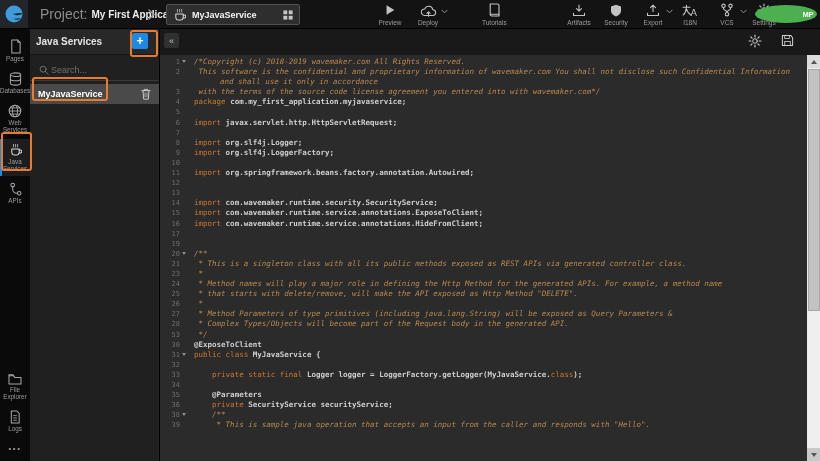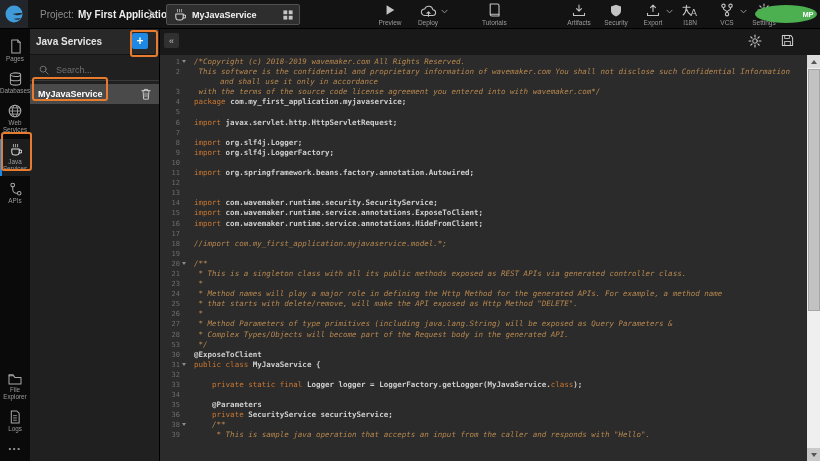--- a/index.html
+++ b/index.html
@@ -4,21 +4,21 @@
 <style>
   html,body{margin:0;padding:0;background:#000;}
   body{width:820px;height:461px;overflow:hidden;position:relative;
        font-family:"Liberation Sans",sans-serif;-webkit-font-smoothing:antialiased;}
   .stage{position:absolute;left:0;top:0;width:820px;height:461px;background:#151515;}
 
   
   .topbar{position:absolute;left:0;top:0;width:820px;height:28px;background:#131313;border-bottom:1px solid #000;z-index:4;}
   .logo{position:absolute;left:0;top:0;width:28px;height:28px;background:#22262b;display:flex;align-items:center;justify-content:center;}
   .proj{position:absolute;left:40px;top:0;height:28px;display:flex;align-items:center;gap:4px;}
-  .proj .lab{color:#8d8d8d;font-size:10px;}
+  .proj .lab{color:#8d8d8d;font-size:14px;}
   .proj .name{color:#ededed;font-weight:bold;font-size:10px;}
   .crumb-chev{position:absolute;left:148px;top:9px;color:#9a9a9a;line-height:0;}
   .tab{position:absolute;left:166px;top:4px;width:120px;height:19px;background:#2e2e2e;border:1px solid #515151;border-radius:2px;display:flex;align-items:center;padding:0 6px;gap:6px;cursor:pointer;}
   .tab .tlabel{color:#f2f2f2;font-weight:bold;font-size:9px;flex:1;white-space:nowrap;}
   .tab .ticon{color:#d8d8d8;line-height:0;}
   .tab .tgrid{color:#c6c6c6;line-height:0;}
   .tb-left{position:absolute;left:378px;top:3px;display:flex;gap:14px;align-items:flex-start;}
   .tb-right{position:absolute;right:44px;top:3px;display:flex;gap:13px;align-items:flex-start;}
   .act{display:flex;flex-direction:column;align-items:center;gap:2px;position:relative;min-width:24px;color:#c3c3c3;cursor:pointer;}
   .act-ic{height:14px;display:flex;align-items:center;line-height:0;}
@@ -35,21 +35,21 @@
   .sb-ic{line-height:0;}
   .sb-lb{font-size:6.3px;color:#9b9b9b;text-align:center;line-height:7px;width:30px;}
   .sb-spacer{flex:1;}
   .sb-more{color:#9b9b9b;text-align:center;font-size:8px;letter-spacing:1.5px;padding:6px 0 8px;cursor:pointer;}
 
   
   .panel{position:absolute;left:30px;top:28px;width:130px;height:433px;background:#202020;border-right:1px solid #000;box-sizing:border-box;z-index:2;}
   .pn-head{height:26px;background:#282828;display:flex;align-items:center;padding:0 6px;border-bottom:1px solid #141414;}
   .pn-title{color:#e3e3e3;font-size:10px;font-weight:bold;flex:1;}
   .pn-add{width:16px;height:16px;background:#1e88e5;border:none;border-radius:2px;color:#fff;font-size:12px;font-weight:bold;line-height:14px;text-align:center;padding:0;margin-right:5px;cursor:pointer;}
-  .pn-search{height:21px;display:flex;align-items:center;gap:5px;padding:0 9px;border-bottom:1px solid #3a3a3a;margin-top:4px;color:#777;}
+  .pn-search{height:21px;display:flex;align-items:center;padding:0 9px;border-bottom:1px solid #3a3a3a;margin-top:4px;color:#777;}
   .pn-search input{background:transparent;border:none;outline:none;color:#bbb;font-size:9px;width:92px;font-family:"Liberation Sans",sans-serif;}
   .pn-search input::placeholder{color:#6f6f6f;}
   .pn-item{height:20px;display:flex;align-items:center;padding:0 8px;margin-top:3px;color:#cfcfcf;cursor:pointer;}
   .pn-item.selected{background:#4a4a4a;}
   .pn-item-name{color:#fff;font-size:9px;font-weight:bold;flex:1;}
   .pn-trash{line-height:0;color:#d2d2d2;cursor:pointer;}
 
   
   .editor{position:absolute;left:160px;top:28px;width:660px;height:433px;background:#2b2b2b;z-index:1;}
   .ed-toolbar{position:absolute;left:0;top:0;right:0;height:27px;background:#191919;}
@@ -433,27 +433,20 @@
         </div>
         <div class="cl">
           <span class="ln">
             <span class="num">17</span>
             <span class="fold"></span>
           </span>
           <span class="ct">&nbsp;</span>
         </div>
         <div class="cl">
           <span class="ln">
-            <span class="num">18</span>
-            <span class="fold"></span>
-          </span>
-          <span class="ct"><span class="seg-cm">//import com.my_first_application.myjavaservice.model.*;</span></span>
-        </div>
-        <div class="cl">
-          <span class="ln">
             <span class="num">19</span>
             <span class="fold"></span>
           </span>
           <span class="ct">&nbsp;</span>
         </div>
         <div class="cl">
           <span class="ln">
             <span class="num">20</span>
             <span class="fold">
               <span class="fold-tri"></span>

